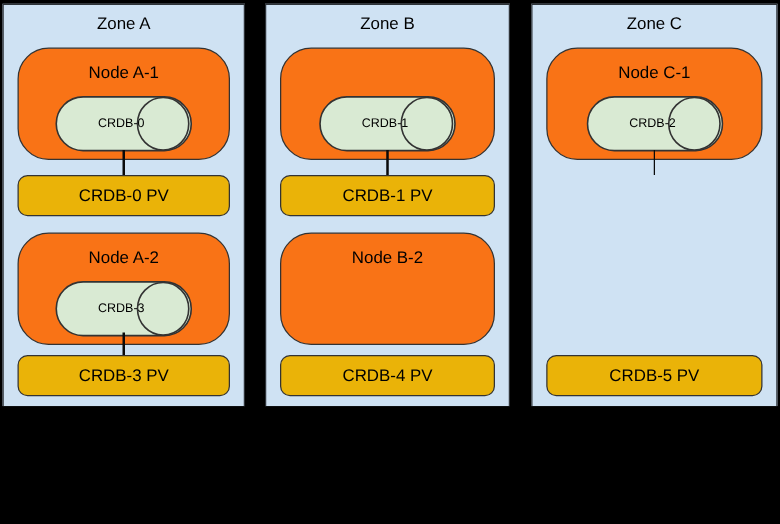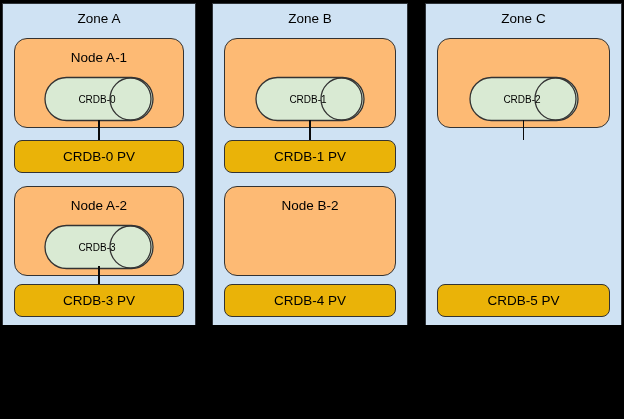--- a/index.html
+++ b/index.html
@@ -26,23 +26,23 @@
   .zone-title {
     position: absolute;
     top: 7px; left: 0; right: 0;
     text-align: center;
     font-size: 13.5px;
   }
   .node {
     position: absolute;
     left: 11px; right: 11px;
     height: 90px;
-    background: #fdba74;
+    background: #f97316;
     border: 1.3px solid #333;
-    border-radius: 13px;
+    border-radius: 25px;
     box-sizing: border-box;
     z-index: 2;
   }
   .row1-node { top: 34px; }
   .row2-node { top: 182px; }
   .node-title {
     padding-top: 11px;
     text-align: center;
     font-size: 13.5px;
   }
@@ -128,20 +128,21 @@
     <div class="node row2-node">
       <div class="node-title">Node B-2</div>
     </div>
     <div class="pv row2-pv">CRDB-4 PV</div>
   </section>
 
   <section class="zone zone-c">
     <div class="zone-title">Zone C</div>
 
     <div class="node row1-node">
+      <div class="node-title">Node C-1</div>
       <svg class="cyl" width="110" height="46" viewBox="0 0 110 46">
         <rect class="cyl-shape" x="1" y="1.5" width="108" height="43" rx="21.5" ry="21.5"></rect>
         <ellipse class="cyl-shape" cx="86.5" cy="23" rx="20.5" ry="21"></ellipse>
         <text class="cyl-label" x="53" y="23" text-anchor="middle" dominant-baseline="central">CRDB-2</text>
       </svg>
     </div>
     <div class="connector conn1"></div>
 
     <div class="pv row2-pv">CRDB-5 PV</div>
   </section>

